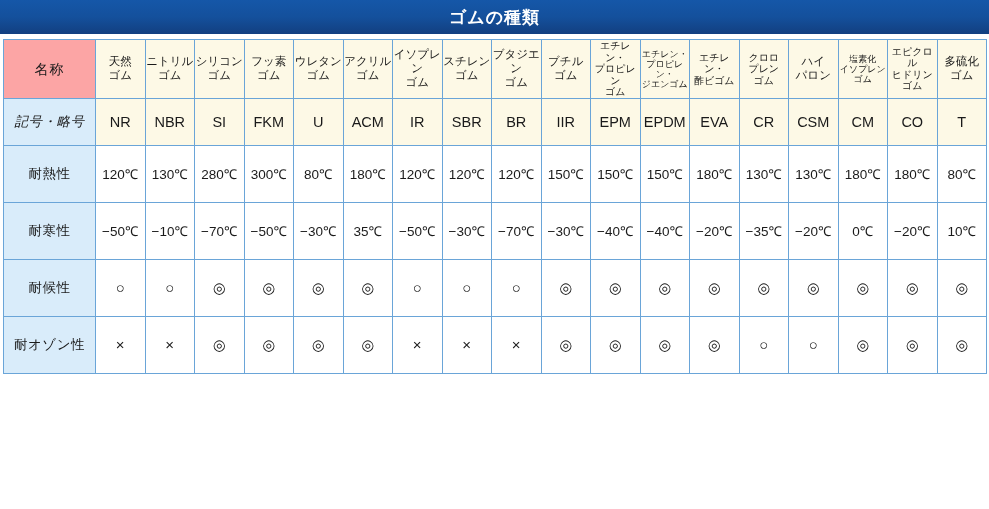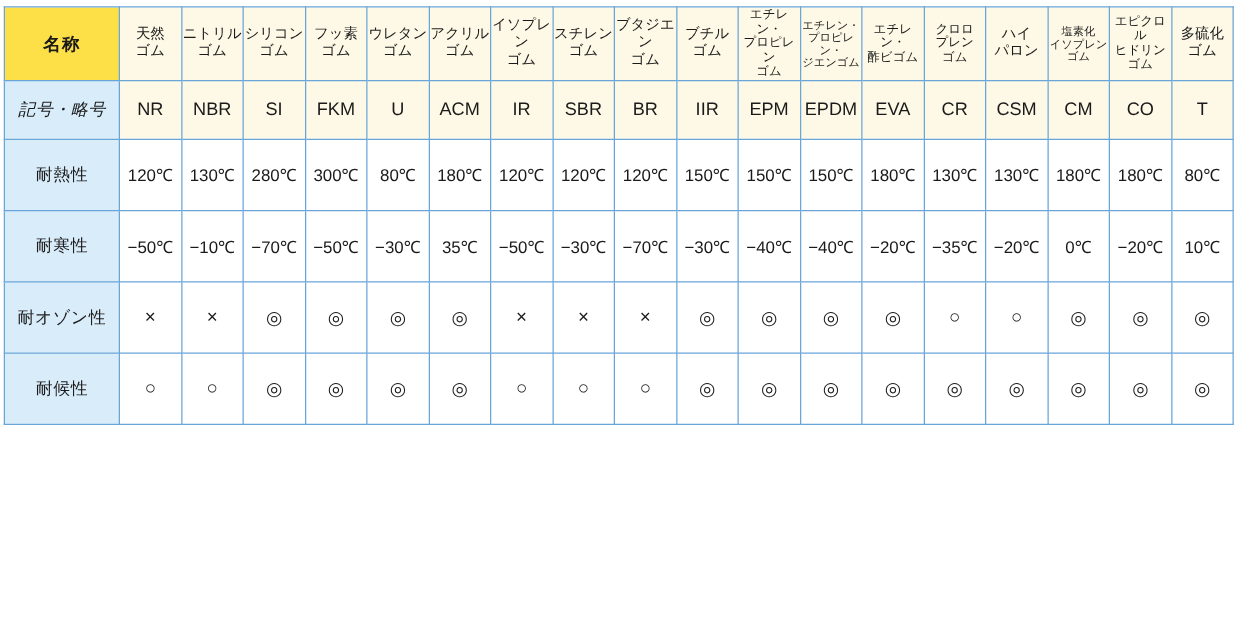--- a/index.html
+++ b/index.html
@@ -50,24 +50,23 @@
   col.data-col  { width: 49.5px; }
 
   
   tr.head-row td, tr.head-row th {
     height: 54px;
     font-size: 11.5px;
     line-height: 1.15;
     background: #fdf9e6;
   }
   tr.head-row th.rowlabel {
-    background: #fde047;
+    background: #fca5a5;
     font-size: 14px;
     letter-spacing: 1px;
-    font-weight: bold;
   }
   
   tr.sym-row td {
     height: 46px;
     font-size: 14.5px;
     background: #fdf9e6;
   }
   tr.sym-row th.rowlabel {
     background: #d9ecfa;
     font-size: 13.5px;
@@ -97,20 +96,23 @@
   }
   .hname span { display: block; }
   .hname.small span { font-size: 10px; line-height: 1.15; }
   .hname.xsmall span { font-size: 9px; line-height: 1.12; }
 </style>
 </head>
 <body>
 
 <div class="sheet">
 
+  <div class="title-bar">
+    <span>ゴムの種類</span>
+  </div>
 
   <table class="rubber">
     <colgroup>
       <col class="label-col">
       <col class="data-col">
         <col class="data-col">
         <col class="data-col">
       <col class="data-col">
         <col class="data-col">
         <col class="data-col">
@@ -308,58 +310,58 @@
         <td>−20℃</td>
         <td>−35℃</td>
         <td>−20℃</td>
         <td>0℃</td>
         <td>−20℃</td>
         <td>10℃</td>
       </tr>
 
 
       <tr class="data-row mark-row">
+        <th class="rowlabel">耐候性</th>
+        <td>○</td>
+        <td>○</td>
+        <td>◎</td>
+        <td>◎</td>
+        <td>◎</td>
+        <td>◎</td>
+        <td>○</td>
+        <td>○</td>
+        <td>○</td>
+        <td>◎</td>
+        <td>◎</td>
+        <td>◎</td>
+        <td>◎</td>
+        <td>◎</td>
+        <td>◎</td>
+        <td>◎</td>
+        <td>◎</td>
+        <td>◎</td>
+      </tr>
+
+      <tr class="data-row mark-row">
         <th class="rowlabel">耐オゾン性</th>
         <td>×</td>
         <td>×</td>
         <td>◎</td>
         <td>◎</td>
         <td>◎</td>
         <td>◎</td>
         <td>×</td>
         <td>×</td>
         <td>×</td>
         <td>◎</td>
         <td>◎</td>
         <td>◎</td>
         <td>◎</td>
         <td>○</td>
         <td>○</td>
-        <td>◎</td>
-        <td>◎</td>
-        <td>◎</td>
-      </tr>
-
-      <tr class="data-row mark-row">
-        <th class="rowlabel">耐候性</th>
-        <td>○</td>
-        <td>○</td>
-        <td>◎</td>
-        <td>◎</td>
-        <td>◎</td>
-        <td>◎</td>
-        <td>○</td>
-        <td>○</td>
-        <td>○</td>
-        <td>◎</td>
-        <td>◎</td>
-        <td>◎</td>
-        <td>◎</td>
-        <td>◎</td>
-        <td>◎</td>
         <td>◎</td>
         <td>◎</td>
         <td>◎</td>
       </tr>
 
 
     </tbody>
   </table>
 
 </div>

